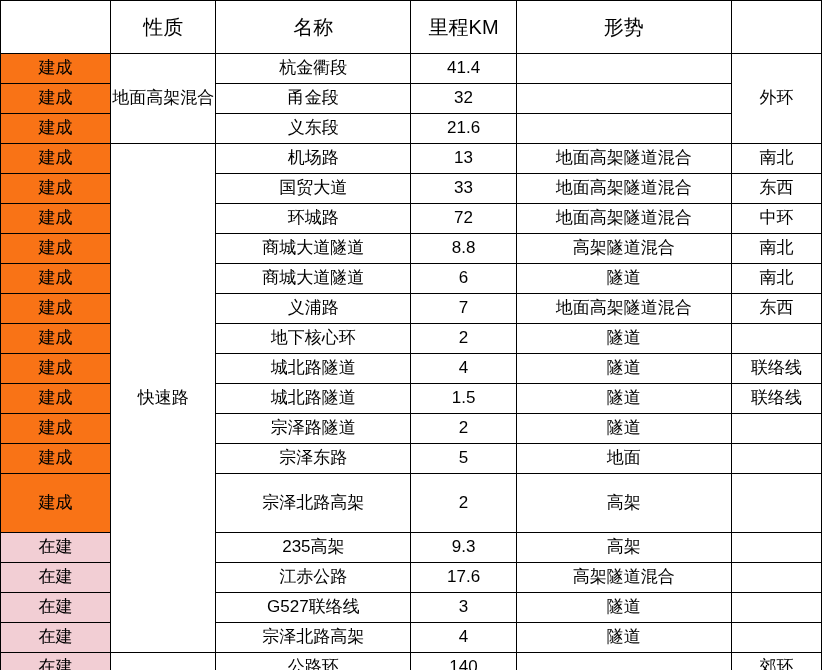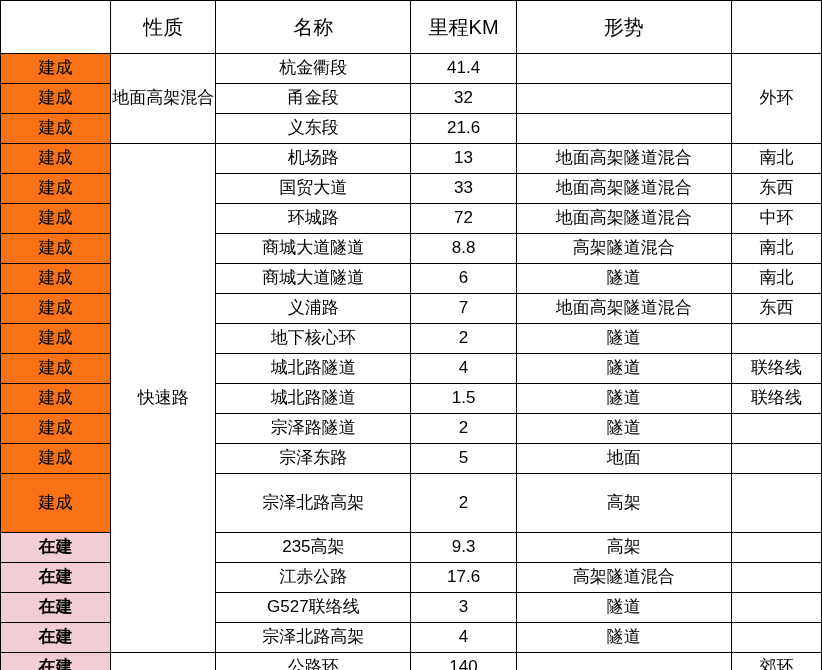--- a/index.html
+++ b/index.html
@@ -27,21 +27,21 @@
   .col-status{width:110px;}
   .col-nature{width:105px;}
   .col-name{width:195px;}
   .col-km{width:105px;}
   .col-form{width:215px;}
   .col-shape{width:90px;}
   .hdr td{height:52px;font-size:20px;}
   .row td{height:29px;}
   .row-tall td{height:58px;}
   .built{background:#f97316;}
-  .building{background:#f2ced4;font-weight:bold;}
+  .building{background:#f2ced4;}
 </style>
 </head>
 <body>
 
 <table>
   <colgroup>
     <col class="col-status">
       <col class="col-nature">
       <col class="col-name">
     <col class="col-km">

